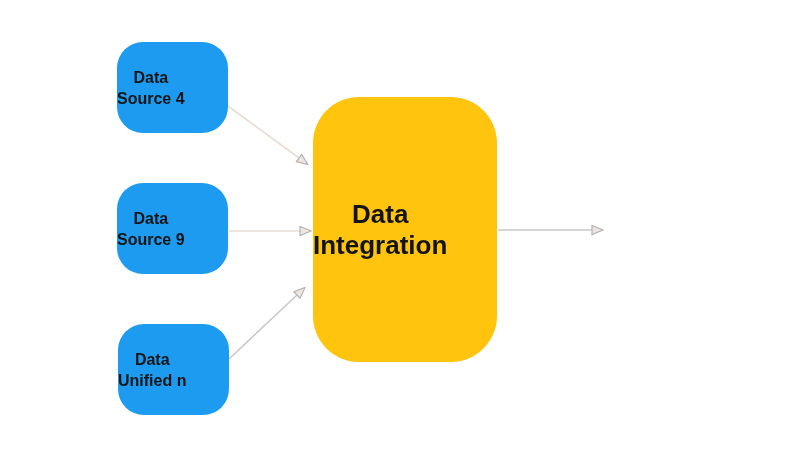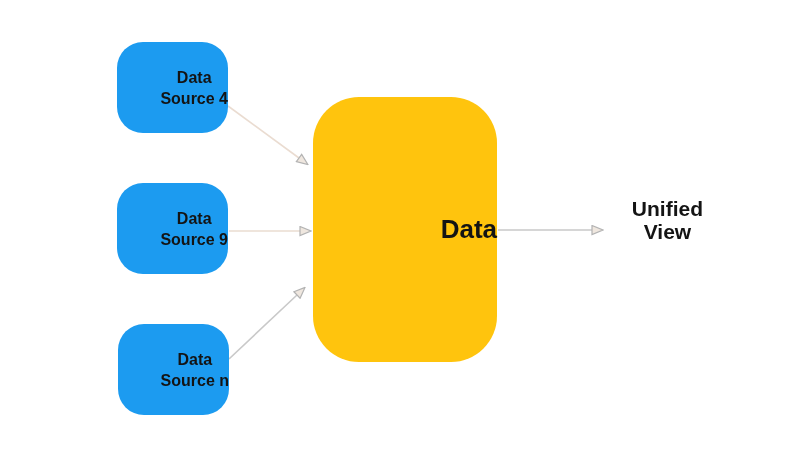--- a/index.html
+++ b/index.html
@@ -28,21 +28,21 @@
   .arrow-gray { stroke: var(--arrow-gray, #C9C9C9); }
   .arrowhead {
     fill: var(--arrowhead-fill, #EFE7DF);
     stroke: var(--arrowhead-stroke, #B3B3B3);
     stroke-width: 1.2;
   }
   .node {
     position: absolute;
     display: flex;
     align-items: center;
-    justify-content: flex-end;
+    justify-content: flex-start;
     text-align: center;
     font-weight: bold;
     color: var(--text, #141414);
     box-sizing: border-box;
   }
   .source {
     width: 111px;
     height: 91px;
     border-radius: 26px;
     background: var(--source-fill, #1C9BF0);
@@ -97,30 +97,25 @@
   <div class="node source" id="src2">
     <div>
       <span>Data</span><br>
       <span>Source 9</span>
     </div>
   </div>
 
   <div class="node source" id="src3">
     <div>
       <span>Data</span><br>
-      <span>Source n</span>
+      <span>Unified n</span>
     </div>
   </div>
 
   <div class="node integration">
     <div>
       <span>Data</span><br>
+      <span>Integration</span>
     </div>
   </div>
 
-  <div class="node unified">
-    <div>
-      <span>Unified</span><br>
-      <span>View</span>
-    </div>
-  </div>
 
 </div>
 
 </body></html>

